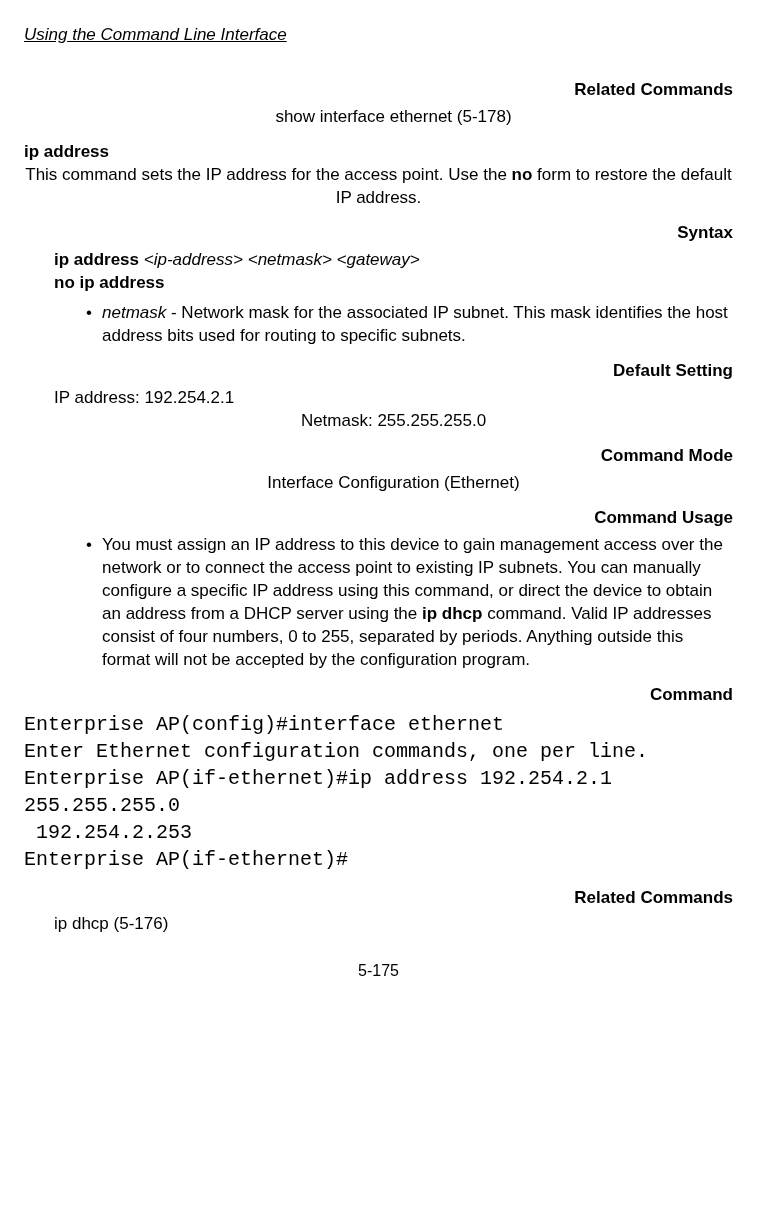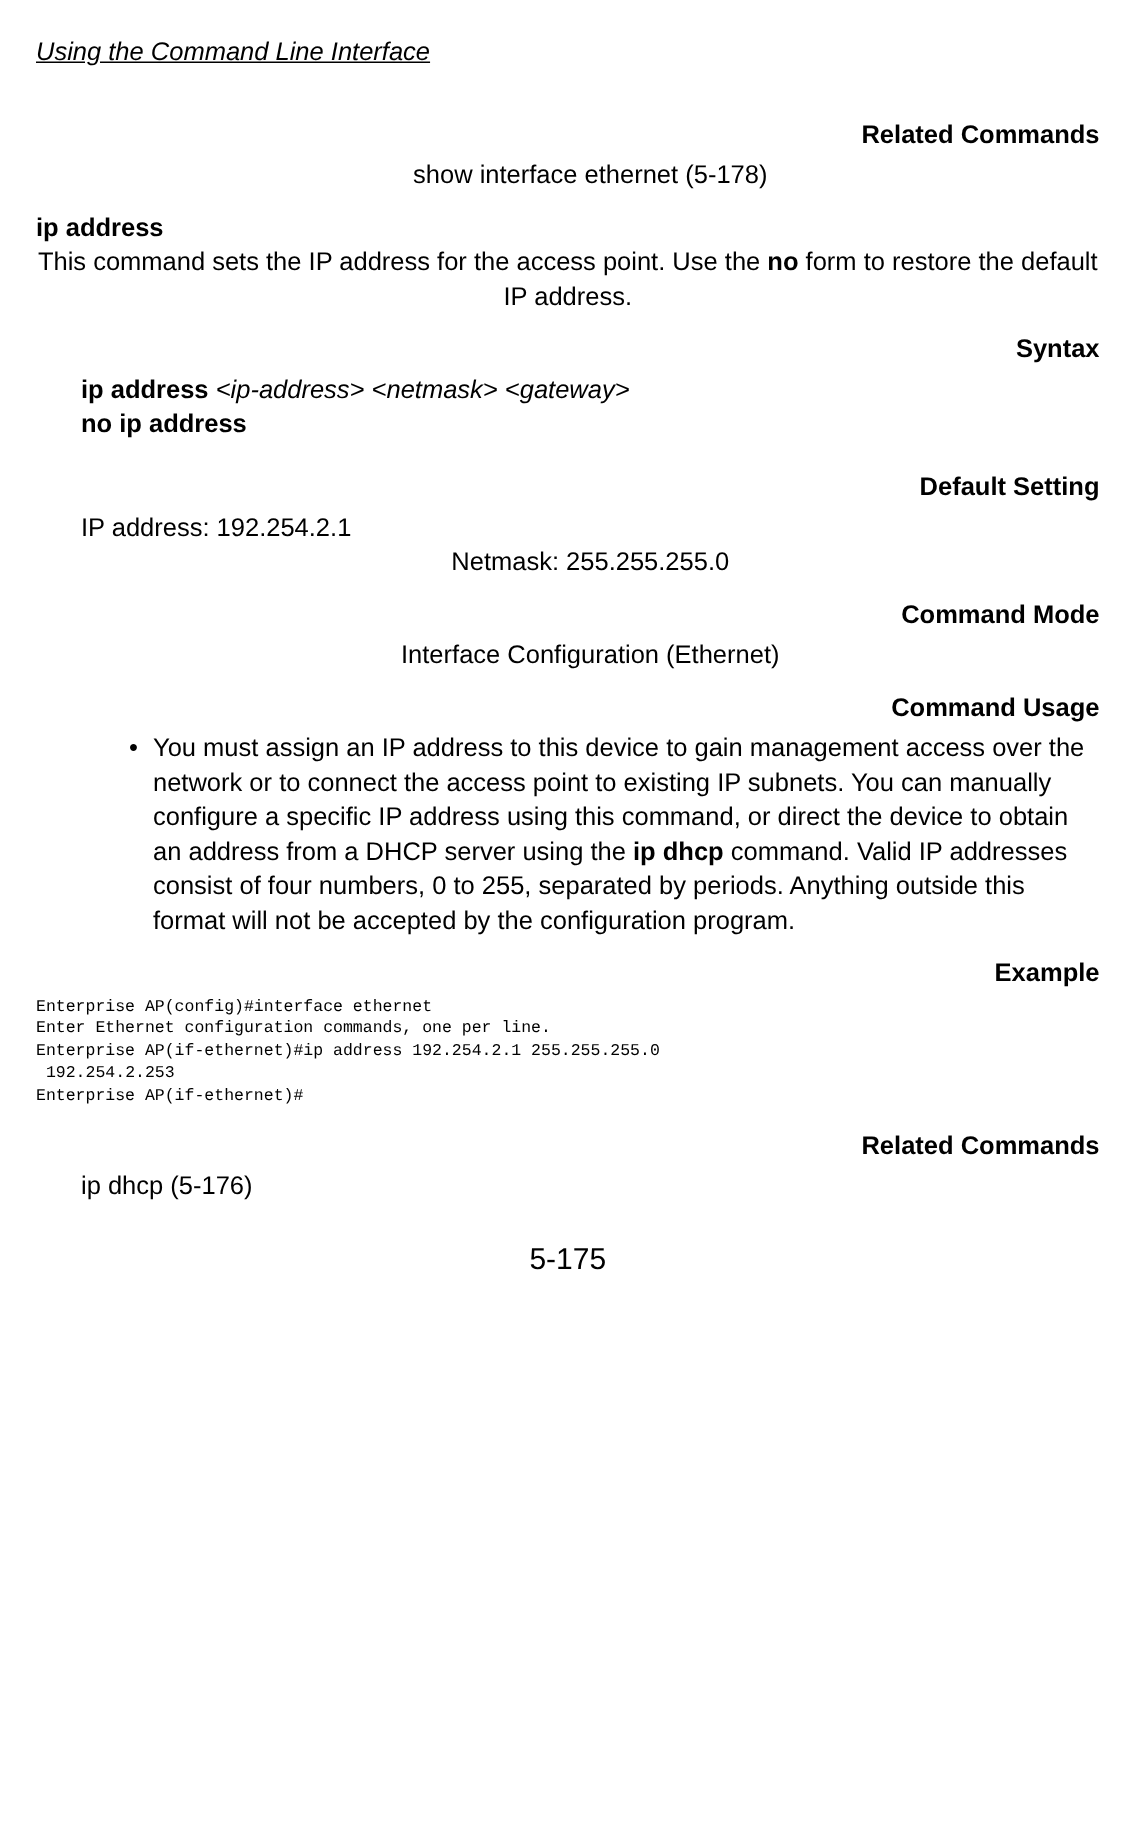--- a/index.html
+++ b/index.html
@@ -44,62 +44,63 @@
     }
     .list li::before {
       content: "•";
       position: absolute;
       left: -16px;
     }
     .bold { font-weight: bold; }
     .italic { font-style: italic; }
     pre {
       font-family: "Courier New", monospace;
-      font-size: 11px;
+      font-size: 20px;
       margin: 4px 0 14px 0;
       white-space: pre-wrap;
     }
     .footer {
       text-align: center;
-      font-size: 20px;
+      font-size: 16px;
       margin-top: 24px;
     }
     .spacer-sm { height: 8px; }
   </style>
 </head>
 <body>
 
 <div class="header-right">Using the Command Line Interface</div>
 
 <p class="section-heading">Related Commands</p>
 <p class="indent1 para">show interface ethernet (5-178)</p>
 
 <p><span class="bold">ip address</span></p>
 <p class="para"><span>This command sets the IP address for the access point. Use the </span><span class="bold">no</span><span> form to restore the default IP address.</span></p>
 
 <p class="section-heading">Syntax</p>
 <p class="indent1"><span class="bold">ip address </span><span class="italic">&lt;ip-address&gt; &lt;netmask&gt; &lt;gateway&gt;</span></p>
 <p class="indent1"><span class="bold">no ip address</span></p>
 <div class="spacer-sm"></div>
 <ul class="list">
+  <li><span class="italic">netmask</span><span> - Network mask for the associated IP subnet. This mask identifies the host address bits used for routing to specific subnets.</span></li>
 </ul>
 
 <p class="section-heading">Default Setting</p>
 <p class="indent1">IP address: 192.254.2.1</p>
 <p class="indent1 para">Netmask: 255.255.255.0</p>
 
 <p class="section-heading">Command Mode</p>
 <p class="indent1 para">Interface Configuration (Ethernet)</p>
 
 <p class="section-heading">Command Usage</p>
 <ul class="list">
   <li><span>You must assign an IP address to this device to gain management access over the network or to connect the access point to existing IP subnets. You can manually configure a specific IP address using this command, or direct the device to obtain an address from a DHCP server using the </span><span class="bold">ip dhcp</span><span> command. Valid IP addresses consist of four numbers, 0 to 255, separated by periods. Anything outside this format will not be accepted by the configuration program.</span></li>
 </ul>
 
-<p class="section-heading">Example</p>
+<p class="section-heading">Command</p>
 <pre>Enterprise AP(config)#interface ethernet
 Enter Ethernet configuration commands, one per line.
 Enterprise AP(if-ethernet)#ip address 192.254.2.1 255.255.255.0 
  192.254.2.253
 Enterprise AP(if-ethernet)#</pre>
 
 <p class="section-heading">Related Commands</p>
 <p class="indent1">ip dhcp (5-176)</p>
 
 <div class="footer">5-175</div>

